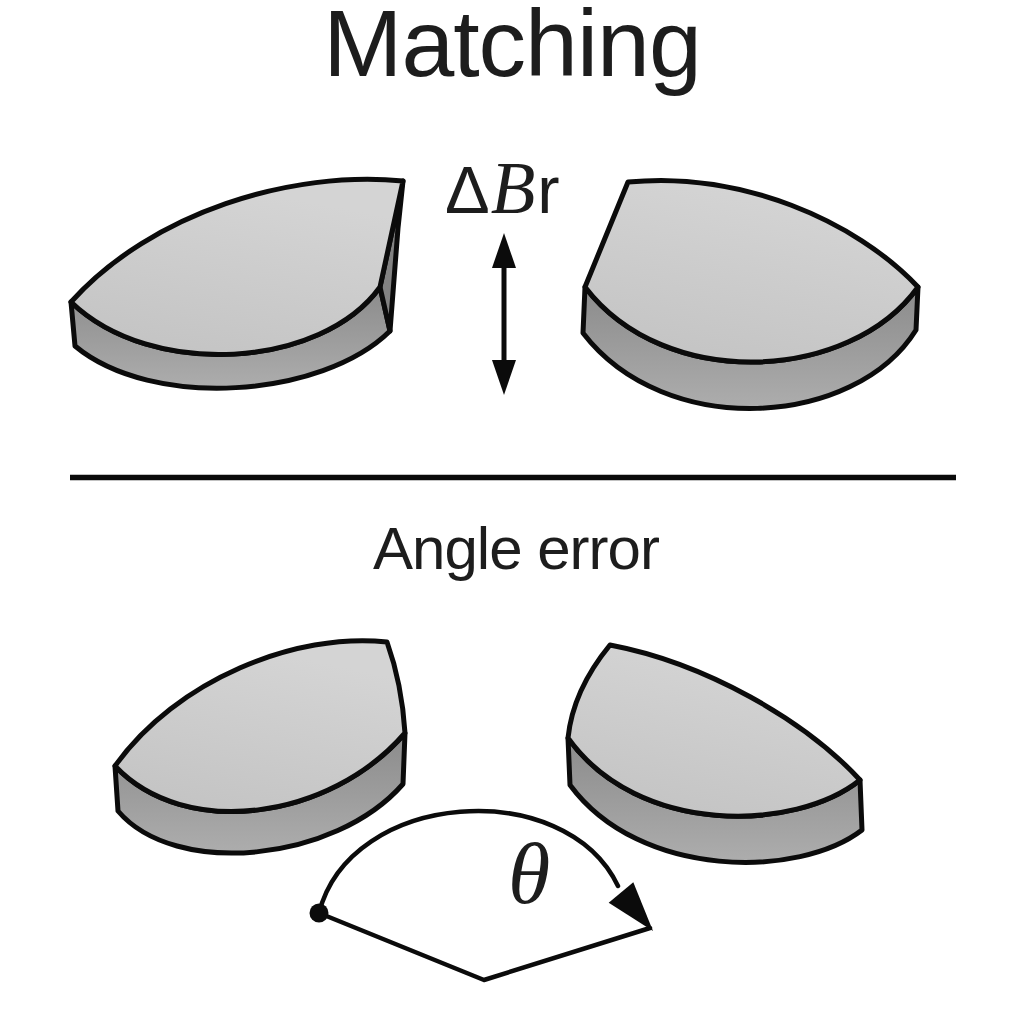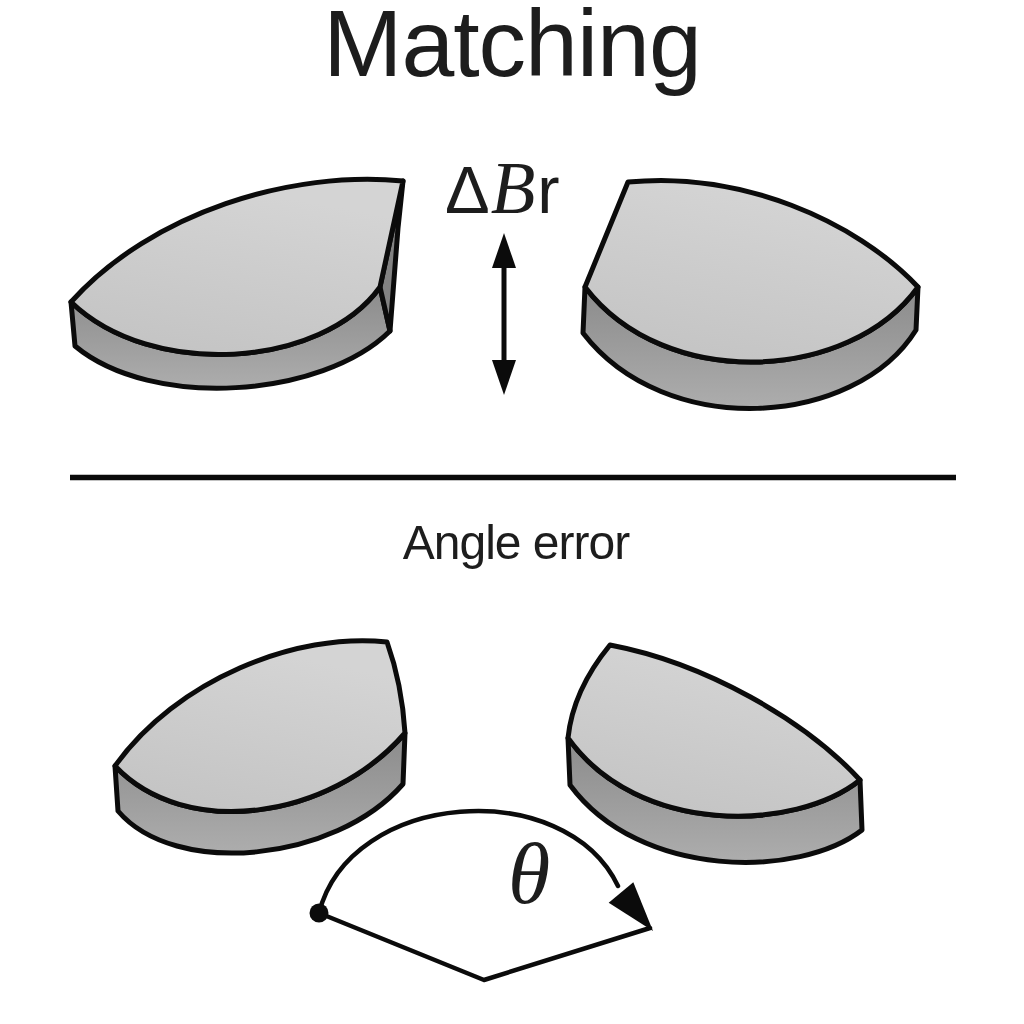--- a/index.html
+++ b/index.html
@@ -1,21 +1,21 @@
 <!DOCTYPE html>
 <html><head>
 <meta charset="utf-8">
 <style>
   html,body{margin:0;padding:0;background:#ffffff;}
   .page{position:relative;width:1024px;height:1024px;background:#ffffff;overflow:hidden;
         font-family:"Liberation Sans", sans-serif;}
   .svg-layer{position:absolute;left:0;top:0;}
   .label{position:absolute;color:#1d1d1d;line-height:1;white-space:nowrap;}
   .title-matching{left:0;right:0;top:-4px;text-align:center;font-size:95px;letter-spacing:-1px;}
-  .title-angle{left:8px;right:0;top:519px;text-align:center;font-size:48px;letter-spacing:-1px;}
+  .title-angle{left:8px;right:0;top:519px;text-align:center;font-size:60px;letter-spacing:-1px;}
   .delta-br{left:445px;top:152px;display:inline-flex;align-items:baseline;}
   .delta-br .g-delta{font-size:67px;font-family:"Liberation Sans","DejaVu Sans",sans-serif;}
   .delta-br .g-b{font-size:73px;font-style:italic;font-family:"Liberation Serif","DejaVu Serif",serif;margin-left:1px;}
   .delta-br .g-r{font-size:67px;margin-left:2px;}
   .theta{left:508px;top:831px;font-size:86px;font-style:italic;
          font-family:"Liberation Serif","DejaVu Serif",serif;}
 </style>
 </head>
 <body>
 

